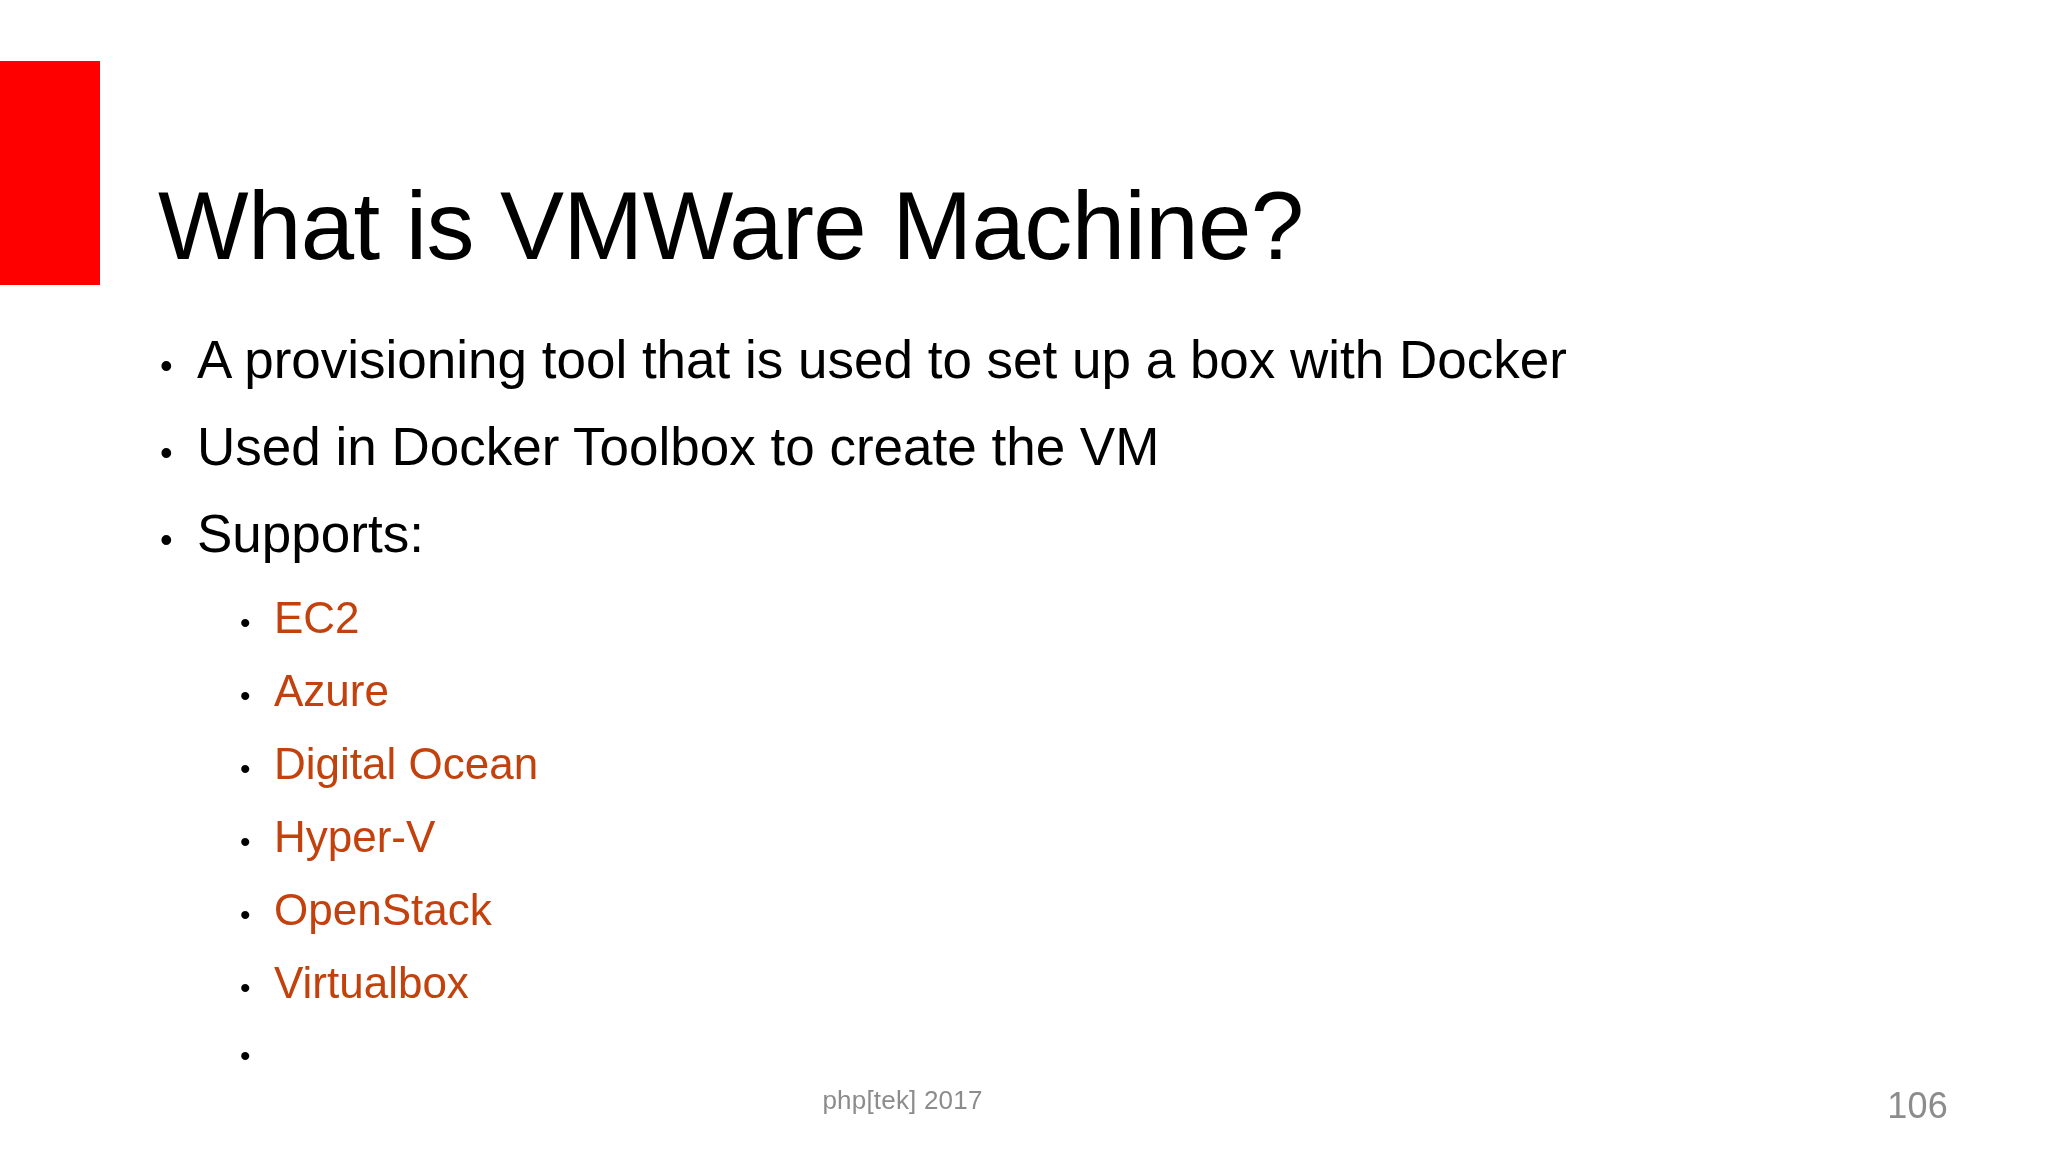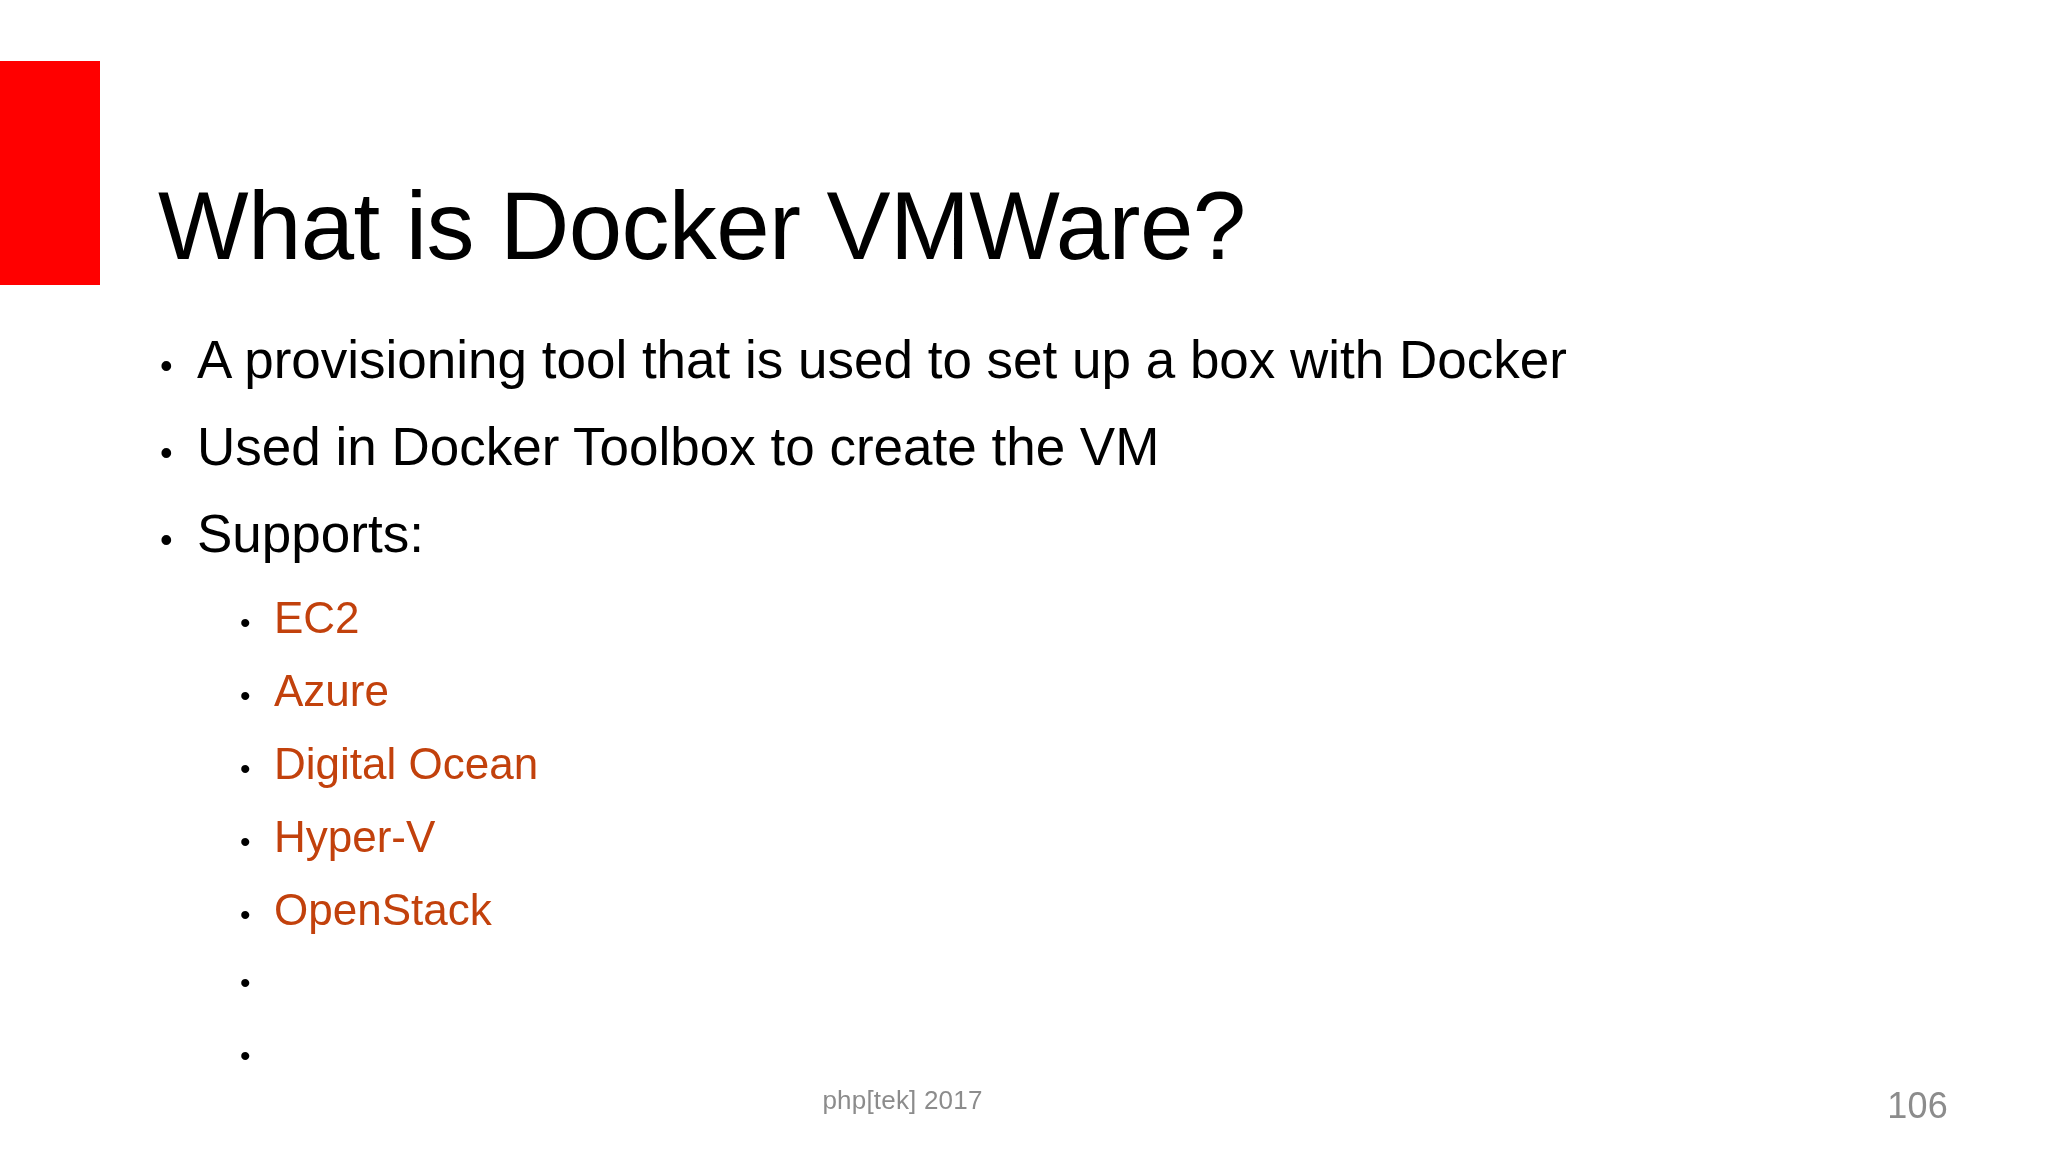--- a/index.html
+++ b/index.html
@@ -126,21 +126,21 @@
     letter-spacing: 0.2px;
   }
 </style>
 </head>
 <body>
 
 <div class="slide">
 
   <div class="accent-block"></div>
 
-  <h1 class="slide-title">What is Docker VMWare?</h1>
+  <h1 class="slide-title">What is VMWare Machine?</h1>
 
   <div class="body-list">
 
     <div class="bullet-row lvl1">
       <span class="marker">•</span>
       <span class="bullet-text">A provisioning tool that is used to set up a box with Docker</span>
     </div>
 
     <div class="bullet-row lvl1">
       <span class="marker">•</span>
@@ -174,20 +174,21 @@
         <span class="bullet-text">Hyper-V</span>
       </div>
 
       <div class="bullet-row lvl2">
         <span class="marker">•</span>
         <span class="bullet-text">OpenStack</span>
       </div>
 
       <div class="bullet-row lvl2">
         <span class="marker">•</span>
+        <span class="bullet-text">Virtualbox</span>
       </div>
 
       <div class="bullet-row lvl2">
         <span class="marker">•</span>
       </div>
 
     </div>
   </div>
 
   <div class="footer-note">php[tek] 2017</div>

